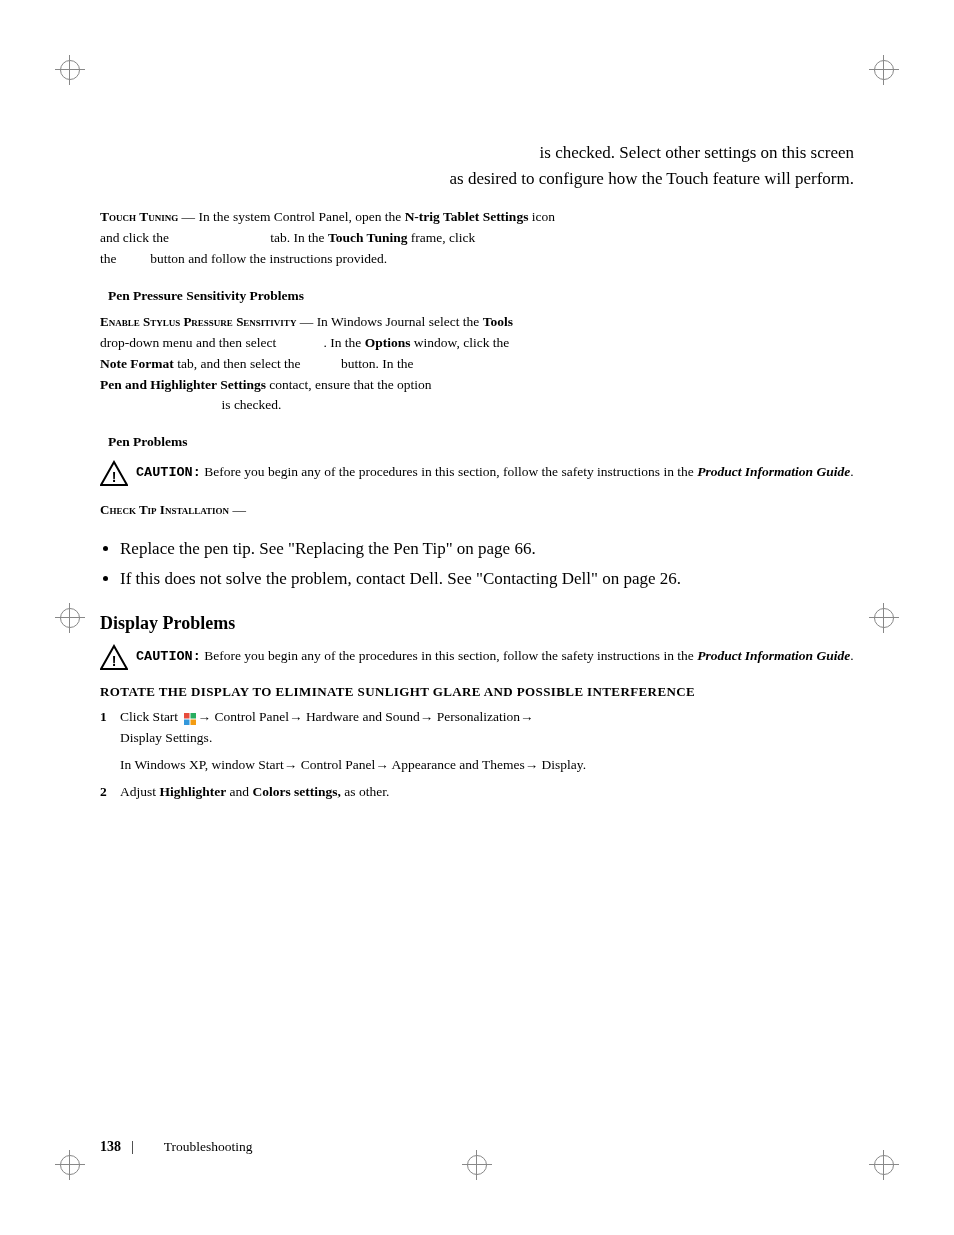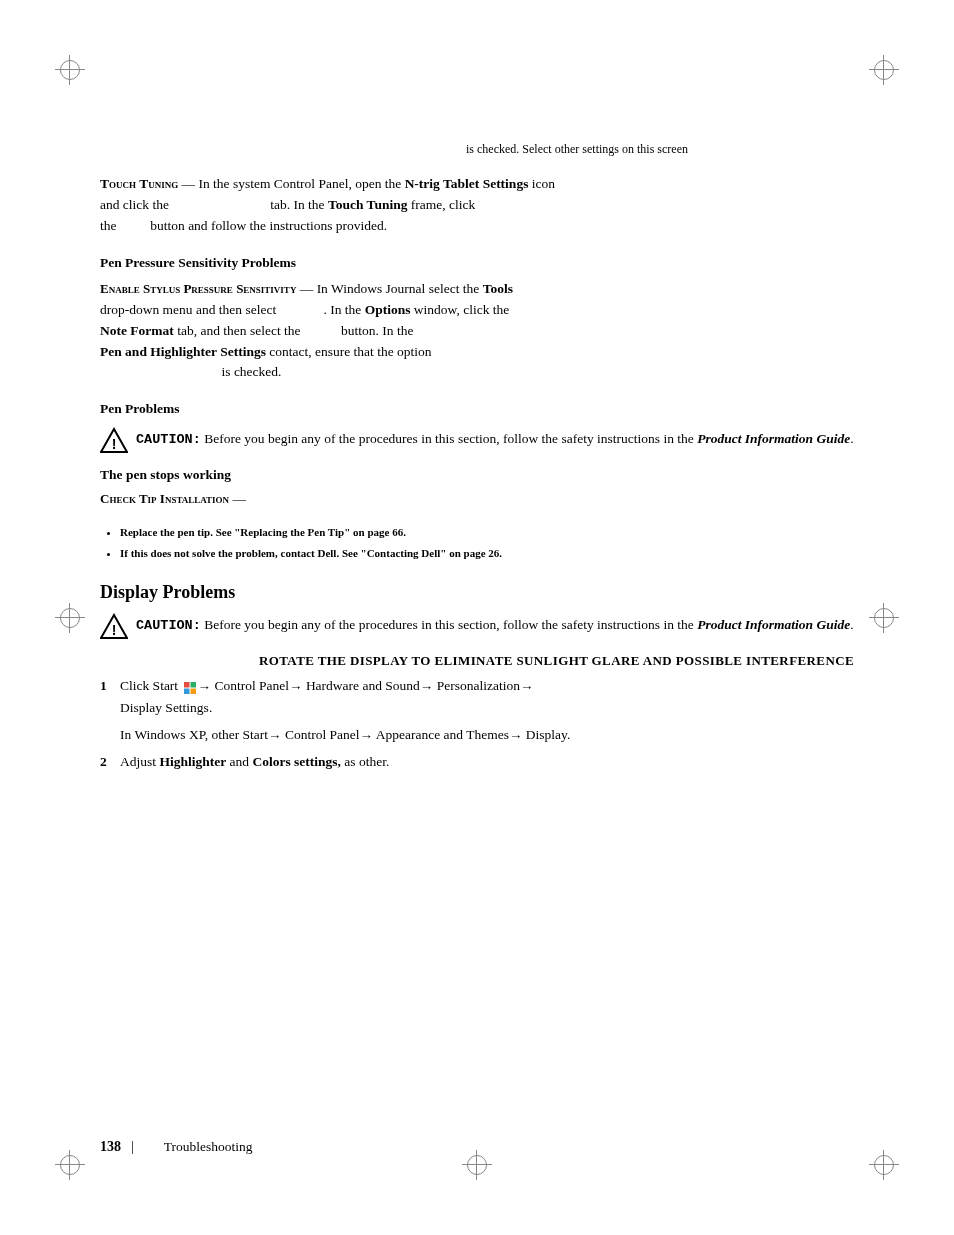--- a/index.html
+++ b/index.html
@@ -92,42 +92,42 @@
     .cm-bm { bottom: 55px; left: 50%; transform: translateX(-50%); }
     .cm-bm .circle { width: 20px; height: 20px; top: 5px; left: 5px; }
     .cm-bm .line-h { width: 30px; top: 14px; left: 0; }
     .cm-bm .line-v { height: 30px; left: 14px; top: 0; }
 
     .content {
       margin-top: 80px;
     }
 
     .intro-text {
-      font-size: 12px;
+      font-size: 17px;
       line-height: 1.5;
       margin-bottom: 16px;
-      text-align: center;
+      text-align: right;
     }
 
     .section-label {
       font-variant: small-caps;
       font-weight: bold;
       font-size: 13.5px;
     }
 
     .section-block {
       margin-bottom: 14px;
       font-size: 13.5px;
       line-height: 1.55;
     }
 
     .subsection-heading {
       font-size: 13.5px;
       font-weight: bold;
-      margin: 18px 0 8px 0;
+      margin: 18px 0 8px 8px;
     }
 
     .section-heading-main {
       font-size: 18px;
       font-weight: bold;
       margin: 20px 0 10px 0;
     }
 
     .subsub-heading {
       font-size: 13.5px;
@@ -167,38 +167,36 @@
       font-family: Liberation Mono, monospace;
     }
 
     .caution-text em {
       font-style: italic;
       font-weight: bold;
     }
 
     .bullet-list {
       margin: 6px 0 6px 20px;
-      font-size: 11px;
+      font-size: 17px;
       line-height: 1.6;
-      font-weight: bold;
     }
 
     .bullet-list li {
       list-style: disc;
       margin-bottom: 3px;
     }
 
     .rotate-label {
       font-variant: small-caps;
       font-weight: bold;
       font-size: 13px;
       text-transform: uppercase;
       letter-spacing: 0.03em;
       margin: 12px 0 4px 0;
-      text-align: right;
     }
 
     .numbered-list {
       margin: 6px 0 6px 0;
       font-size: 13.5px;
       line-height: 1.6;
       padding-left: 0;
     }
 
     .numbered-list .num-item {
@@ -290,20 +288,23 @@
     <div class="circle"></div>
     <div class="line-h"></div>
     <div class="line-v"></div>
   </div>
 
   <div class="content">
 
     <div class="intro-text">
       <div style="padding-left: 200px;">
         <span>is checked. Select other settings on this screen</span>
+      </div>
+      <div>
+        <span>as desired to configure how the Touch feature will perform.</span>
       </div>
     </div>
 
     <div class="section-block">
       <span class="section-label">Touch Tuning</span><span> — </span><span>In the system Control Panel, open the </span><strong>N-trig Tablet Settings</strong><span> icon</span><br>
       <span>and click the</span> &nbsp;&nbsp;&nbsp;&nbsp;&nbsp;&nbsp;&nbsp;&nbsp;&nbsp;&nbsp;&nbsp;&nbsp;&nbsp;&nbsp;&nbsp;&nbsp;&nbsp;&nbsp;&nbsp;&nbsp;&nbsp;&nbsp;&nbsp;&nbsp;&nbsp;&nbsp;&nbsp;&nbsp; <span>tab. In the </span><strong>Touch Tuning</strong><span> frame, click</span><br>
       <span>the</span> &nbsp;&nbsp;&nbsp;&nbsp;&nbsp;&nbsp;&nbsp;&nbsp; <span>button and follow the instructions provided.</span>
     </div>
 
     <div class="subsection-heading">Pen Pressure Sensitivity Problems</div>
@@ -321,21 +322,20 @@
     <div class="caution-block">
       <svg class="caution-icon" viewBox="0 0 28 28" xmlns="http://www.w3.org/2000/svg">
         <polygon points="14,2 27,25 1,25" fill="none" stroke="#000" stroke-width="2"></polygon>
         <text x="14" y="22" text-anchor="middle" font-size="14" font-weight="bold" font-family="Arial">!</text>
       </svg>
       <div class="caution-text">
         <strong>CAUTION:</strong><span> Before you begin any of the procedures in this section, follow the safety instructions in the </span><em>Product Information Guide</em><span>.</span>
       </div>
     </div>
 
-    <div class="subsub-heading">The pen stops working</div>
 
     <div class="section-block">
       <span class="small-caps-label">Check Tip Installation</span><span> — </span>
     </div>
 
     <ul class="bullet-list">
       <li>Replace the pen tip. See "Replacing the Pen Tip" on page 66.</li>
       <li>If this does not solve the problem, contact Dell. See "Contacting Dell" on page 26.</li>
     </ul>
 
@@ -363,21 +363,21 @@
           <span>Click Start </span><span style="display:inline-block; width:14px; height:14px; vertical-align:middle; margin: 0 1px;">
             <svg width="14" height="14" viewBox="0 0 14 14" xmlns="http://www.w3.org/2000/svg">
               <rect x="1" y="1" width="5.5" height="5.5" fill="#e74c3c"></rect>
               <rect x="7.5" y="1" width="5.5" height="5.5" fill="#27ae60"></rect>
               <rect x="1" y="7.5" width="5.5" height="5.5" fill="#3498db"></rect>
               <rect x="7.5" y="7.5" width="5.5" height="5.5" fill="#f39c12"></rect>
             </svg>
           </span><span>→</span><span> Control Panel</span><span>→</span><span> Hardware and Sound</span><span>→</span><span> Personalization</span><span>→</span><br>
           <span>Display Settings.</span>
           <div class="sub-text" style="margin-top: 6px; margin-left: 0;">
-            <span>In Windows XP, other Start</span><span>→</span><span> Control Panel</span><span>→</span><span> Appearance and Themes</span><span>→</span><span> Display.</span>
+            <span>In Windows XP, window Start</span><span>→</span><span> Control Panel</span><span>→</span><span> Appearance and Themes</span><span>→</span><span> Display.</span>
           </div>
         </div>
       </div>
 
       <div class="num-item">
         <span class="num bold">2</span>
         <div class="num-item-content">
           <span>Adjust </span><strong>Highlighter</strong><span> and </span><strong>Colors settings,</strong><span> as other.</span>
         </div>
       </div>

